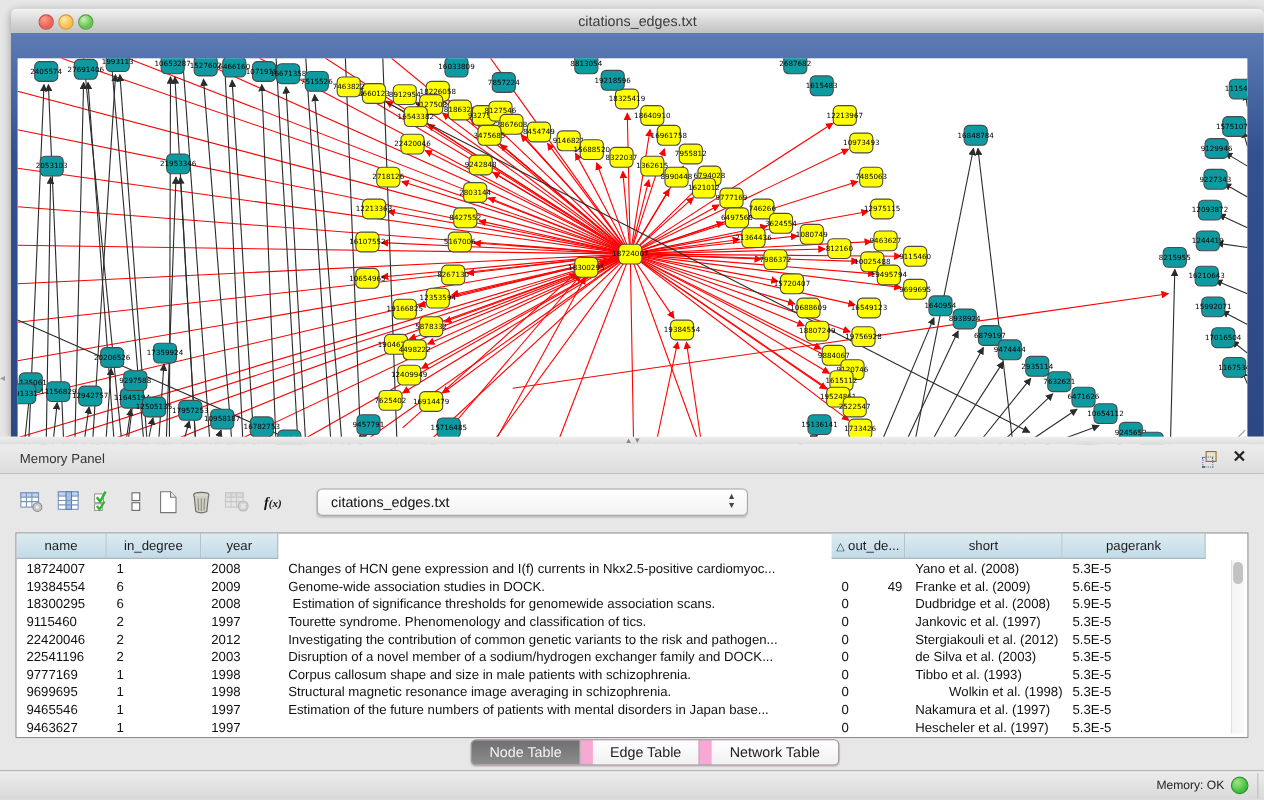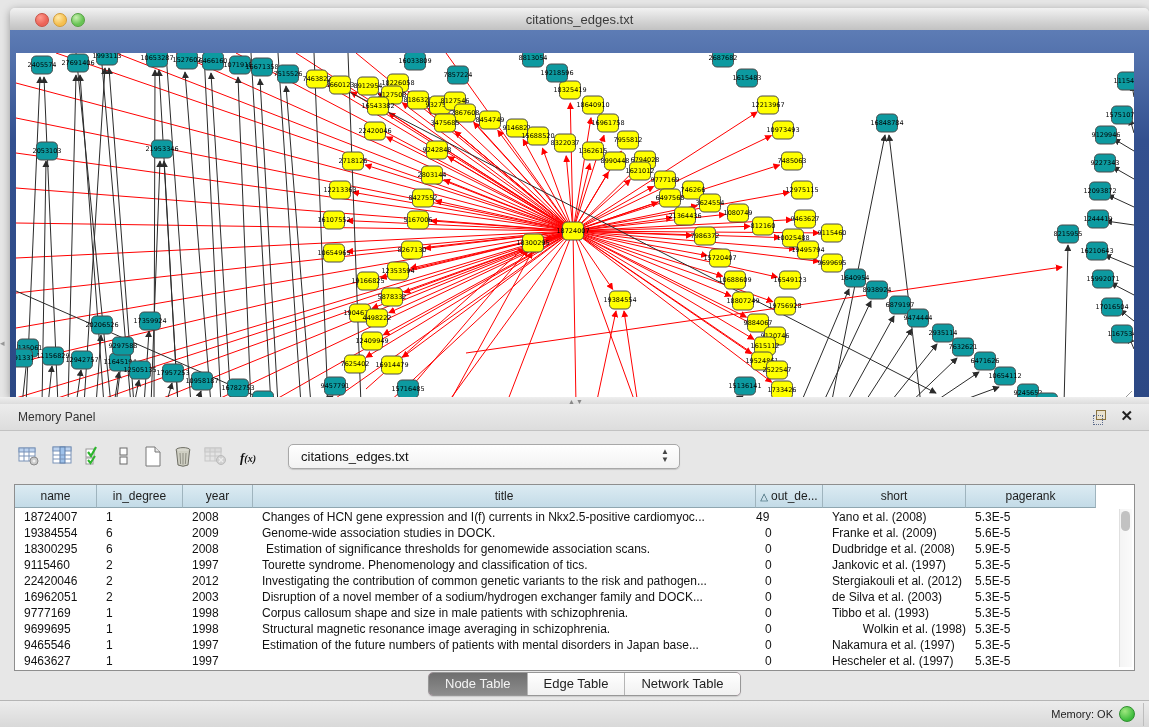--- a/index.html
+++ b/index.html
@@ -63,21 +63,21 @@
   .sort-tri{font-size:10px;color:#1d4a5a;margin-right:3px;}
   .tbl-row{position:absolute;left:0;height:16px;width:100%;font-size:12px;color:#111;}
   .td-cell{position:absolute;top:0;height:16px;line-height:16px;white-space:nowrap;overflow:hidden;padding-left:9px;box-sizing:border-box;}
   .vscroll{position:absolute;right:2px;top:24px;width:12px;height:158px;background:linear-gradient(90deg,#f4f4f4,#fafafa);
     border-left:1px solid #e0e0e0;}
   .vthumb{position:absolute;left:1px;top:2px;width:9px;height:20px;background:#c2c2c2;border-radius:5px;}
 
   
   .tabs{position:absolute;left:428px;top:268px;height:22px;display:flex;
     border:1px solid #979797;border-radius:5px;overflow:hidden;background:#f9a8d4;
-    box-shadow:0 1px 1px rgba(0,0,0,.12);}
+    box-shadow:0 1px 1px rgba(0,0,0,.12);gap:11px;}
   .tab{padding:0 16px;font-size:13px;line-height:22px;color:#222;background:linear-gradient(#ffffff,#f1f1f1);
     border-right:1px solid #b5b5b5;cursor:pointer;}
   .tab:last-child{border-right:none;}
   .tab.selected{background:linear-gradient(#6f6f6f,#8d8d8d);color:#f4f4f4;}
 
   
   .statusbar{position:absolute;left:0;top:296px;width:100%;height:27px;
     background:linear-gradient(#ececec,#d8d8d8);border-top:1px solid #b5b5b5;}
   .mem-label{position:absolute;right:36px;top:7px;font-size:11px;color:#222;}
   .mem-dot{position:absolute;right:14px;top:5px;width:14px;height:14px;border-radius:50%;
@@ -873,32 +873,31 @@
       <span class="combo-text">citations_edges.txt</span>
       <span class="combo-stepper">▲<br>▼</span>
     </div>
   </div>
 
   <div class="tbl">
     <div class="tbl-header" id="tblHeader">
         <div class="th-cell" style="left: 0px; width: 81px;"><span>name</span></div>
         <div class="th-cell" style="left: 82px; width: 85px;"><span>in_degree</span></div>
         <div class="th-cell" style="left: 168px; width: 69px;"><span>year</span></div>
-        <div class="th-cell" style="left: 238px; width: 502px;"><span>title</span></div>
         <div class="th-cell" style="left: 741px; width: 66px;"><span class="sort-tri">△</span><span>out_de...</span></div>
         <div class="th-cell" style="left: 808px; width: 142px; text-align: center;"><span>short</span></div>
         <div class="th-cell" style="left: 951px; width: 129px;"><span>pagerank</span></div>
       </div>
     <div id="tblBody">
         <div class="tbl-row" style="top: 24px;">
           <div class="td-cell" style="left: 0px; width: 82px;">18724007</div>
           <div class="td-cell" style="left: 82px; width: 86px;">1</div>
           <div class="td-cell" style="left: 168px; width: 70px;">2008</div>
           <div class="td-cell" style="left: 238px; width: 503px;">Changes of HCN gene expression and I(f) currents in Nkx2.5-positive cardiomyoc...</div>
-          <div class="td-cell" style="left: 732px; width: 67px;">49</div>
+          <div class="td-cell" style="left: 783px; width: 67px; margin-top: 16px;">49</div>
           <div class="td-cell" style="left: 808px; width: 143px;">Yano et al. (2008)</div>
           <div class="td-cell" style="left: 951px; width: 130px;">5.3E-5</div>
         </div>
         <div class="tbl-row" style="top: 40px;">
           <div class="td-cell" style="left: 0px; width: 82px;">19384554</div>
           <div class="td-cell" style="left: 82px; width: 86px;">6</div>
           <div class="td-cell" style="left: 168px; width: 70px;">2009</div>
           <div class="td-cell" style="left: 238px; width: 503px;">Genome-wide association studies in DOCK.</div>
           <div class="td-cell" style="left: 741px; width: 67px;">0</div>
           <div class="td-cell" style="left: 808px; width: 143px;">Franke et al. (2009)</div>
@@ -925,21 +924,21 @@
         <div class="tbl-row" style="top: 88px;">
           <div class="td-cell" style="left: 0px; width: 82px;">22420046</div>
           <div class="td-cell" style="left: 82px; width: 86px;">2</div>
           <div class="td-cell" style="left: 168px; width: 70px;">2012</div>
           <div class="td-cell" style="left: 238px; width: 503px;">Investigating the contribution of common genetic variants to the risk and pathogen...</div>
           <div class="td-cell" style="left: 741px; width: 67px;">0</div>
           <div class="td-cell" style="left: 808px; width: 143px;">Stergiakouli et al. (2012)</div>
           <div class="td-cell" style="left: 951px; width: 130px;">5.5E-5</div>
         </div>
         <div class="tbl-row" style="top: 104px;">
-          <div class="td-cell" style="left: 0px; width: 82px;">16962051</div>
+          <div class="td-cell" style="left: 0px; width: 82px;">22541196</div>
           <div class="td-cell" style="left: 82px; width: 86px;">2</div>
           <div class="td-cell" style="left: 168px; width: 70px;">2003</div>
           <div class="td-cell" style="left: 238px; width: 503px;">Disruption of a novel member of a sodium/hydrogen exchanger family and DOCK...</div>
           <div class="td-cell" style="left: 741px; width: 67px;">0</div>
           <div class="td-cell" style="left: 808px; width: 143px;">de Silva et al. (2003)</div>
           <div class="td-cell" style="left: 951px; width: 130px;">5.3E-5</div>
         </div>
         <div class="tbl-row" style="top: 120px;">
           <div class="td-cell" style="left: 0px; width: 82px;">9777169</div>
           <div class="td-cell" style="left: 82px; width: 86px;">1</div>

